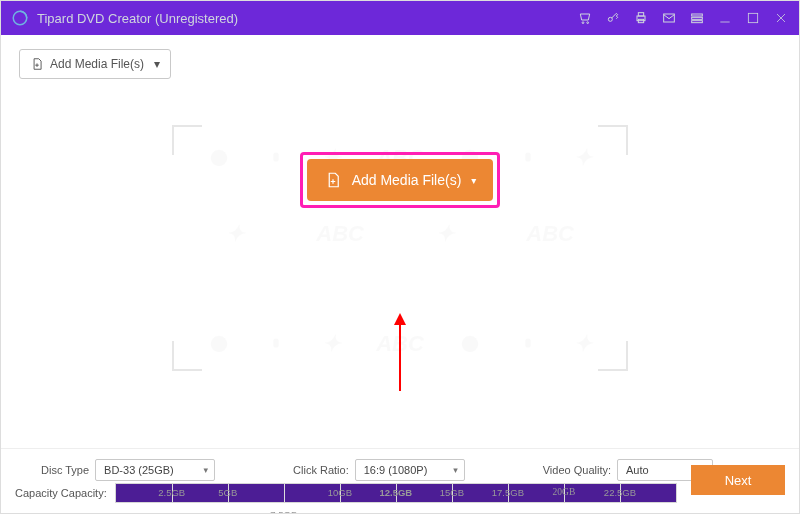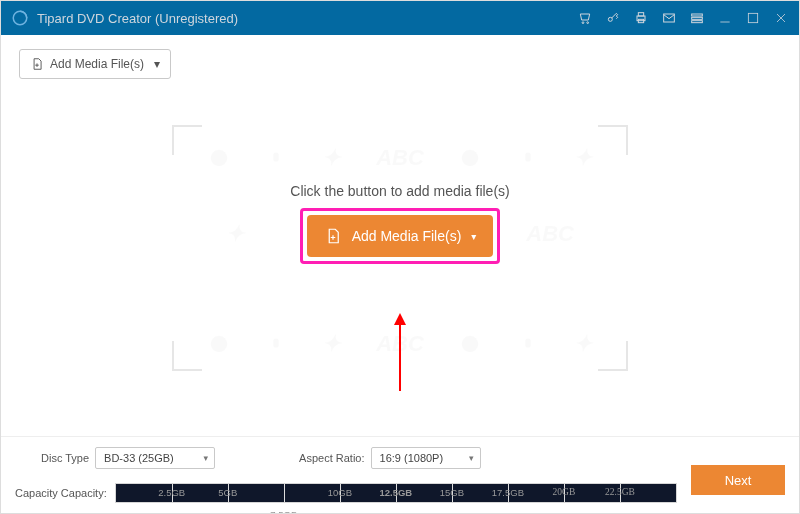--- a/index.html
+++ b/index.html
@@ -1,18 +1,18 @@
 <!DOCTYPE html>
 <html><head>
 <meta charset="utf-8">
 <style>
 * { box-sizing: border-box; margin: 0; padding: 0; font-family: "Segoe UI", Arial, sans-serif; }
 body { width: 800px; height: 514px; background: #fff; overflow: hidden; position: relative; border: 1px solid #ddd; }
 
-.titlebar { height: 34px; background: #0369a1; display: flex; align-items: center; padding: 0 10px; color: #cfd6dd; font-size: 13px; }
+.titlebar { height: 34px; background: #6d28d9; display: flex; align-items: center; padding: 0 10px; color: #cfd6dd; font-size: 13px; }
 .titlebar .logo { width: 18px; height: 18px; margin-right: 8px; }
 .titlebar .title { flex: 0 0 auto; }
 .titlebar .spacer { flex: 1; }
 .titlebar .ticon { width: 16px; height: 16px; margin-left: 12px; display: inline-flex; align-items: center; justify-content: center; cursor: pointer; }
 .titlebar .ticon svg { width: 16px; height: 16px; stroke: #cfd6dd; fill: none; stroke-width: 1.5; }
 .titlebar .ticon.window svg { stroke-width: 1.2; }
 
 .toolbar { padding: 14px 18px 0 18px; }
 .add-btn-small { height: 30px; border: 1px solid #c9c9c9; background: #fff; border-radius: 3px; display: inline-flex; align-items: center; padding: 0 10px; font-size: 12px; color: #555; cursor: pointer; gap: 6px; }
 .add-btn-small .chev { margin-left: 4px; }
@@ -34,28 +34,28 @@
 
 .prompt { position: relative; text-align: center; font-size: 14px; color: #555; margin-top: 40px; }
 .add-btn-big-wrap { position: relative; margin-top: 16px; }
 .highlight { position: absolute; top: -7px; left: -7px; right: -7px; bottom: -7px; border: 3px solid #ff1eb4; border-radius: 4px; pointer-events: none; }
 .add-btn-big { position: relative; height: 42px; width: 186px; background: #ec8733; border: none; border-radius: 4px; color: #fff; font-size: 14px; display: inline-flex; align-items: center; justify-content: center; gap: 10px; cursor: pointer; }
 .add-btn-big .chev { font-size: 10px; }
 
 .arrow { position: absolute; left: 50%; top: 312px; transform: translateX(-50%); }
 .arrow svg { width: 16px; height: 78px; }
 
-.bottombar { position: absolute; left: 0; right: 0; bottom: 0; height: 77px; border-top: 1px solid #eee; padding: 10px 12px 8px 14px; font-size: 11px; color: #555; display: flex; align-items: flex-start; gap: 24px; }
+.bottombar { position: absolute; left: 0; right: 0; bottom: 0; height: 65px; border-top: 1px solid #eee; padding: 10px 12px 8px 14px; font-size: 11px; color: #555; display: flex; align-items: flex-start; gap: 18px; }
 .bgroup { display: flex; align-items: center; gap: 6px; }
 .bgroup label { white-space: nowrap; }
 .select { height: 22px; min-width: 110px; border: 1px solid #c9c9c9; background: #fff; border-radius: 2px; display: inline-flex; align-items: center; padding: 0 22px 0 8px; position: relative; font-size: 11px; color: #444; cursor: pointer; }
 .select .chev { position: absolute; right: 6px; font-size: 9px; color: #777; }
 
 .capacity-wrap { position: absolute; left: 14px; right: 122px; bottom: 10px; display: flex; align-items: center; gap: 8px; }
-.ruler { flex: 1; height: 20px; border: 1px solid #d6d6d6; position: relative; background: #0f172a; }
+.ruler { flex: 1; height: 20px; border: 1px solid #d6d6d6; position: relative; background: #4c1d95; }
 .ruler .tick { position: absolute; top: 0; bottom: 0; width: 1px; background: #ddd; }
 .ruler .lab { position: absolute; top: 3px; font-size: 9.5px; color: #999; transform: translateX(-50%); }
 
 .next-btn { position: absolute; right: 14px; bottom: 18px; width: 94px; height: 30px; background: #ec8733; color: #fff; border: none; border-radius: 0; font-size: 13px; cursor: pointer; }
 
 svg.file-plus { stroke: currentColor; fill: none; stroke-width: 1.6; }
 </style>
 </head>
 <body>
 
@@ -170,21 +170,20 @@
         <span>ABC</span>
       <svg class="wicon" viewBox="0 0 24 24" fill="#bbb">
           <circle cx="12" cy="12" r="9"></circle>
         </svg>
       <svg class="wicon" viewBox="0 0 24 24" fill="#bbb">
           <rect x="9" y="6" width="6" height="10" rx="3"></rect>
         </svg>
       <span>✦</span>
     </div>
 
-    <div class="prompt">Click the button to add media file(s)</div>
     <div style="text-align:center">
       <div class="add-btn-big-wrap" style="display:inline-block;">
         <div class="highlight"></div>
         <button class="add-btn-big">
           <svg class="file-plus" width="18" height="18" viewBox="0 0 24 24" style="stroke:#fff">
               <path d="M7 3h8l4 4v14H7z"></path>
               <path d="M12 11v6M9 14h6"></path>
             </svg>
           <span>Add Media File(s)</span>
           <span class="chev">▾</span>
@@ -203,23 +202,30 @@
 
 <div class="bottombar">
   <div class="bgroup" style="margin-left:26px">
     <label>Disc Type</label>
     <div class="select" style="min-width:120px">
       <span>BD-33 (25GB)</span>
       <span class="chev">▾</span>
     </div>
   </div>
   <div class="bgroup" style="margin-left:60px">
-    <label>Aspect Ratio:</label>
+    <label>Click Ratio:</label>
     <div class="select" style="min-width:110px">
       <span>16:9 (1080P)</span>
+      <span class="chev">▾</span>
+    </div>
+  </div>
+  <div class="bgroup" style="margin-left:60px">
+    <label>Video Quality:</label>
+    <div class="select" style="min-width:96px">
+      <span>Auto</span>
       <span class="chev">▾</span>
     </div>
   </div>
 
   <div class="capacity-wrap">
     <label>Capacity Capacity:</label>
     <div class="ruler" id="ruler">
         <div class="tick" style="left: 10%;"></div>
         <div class="lab" style="left: 10%;">2.5GB</div>
         <div class="tick" style="left: 20%;"></div>
@@ -230,20 +236,20 @@
         <div class="lab" style="left: 40%;">10GB</div>
         <div class="tick" style="left: 50%;"></div>
         <div class="lab" style="left: 50%; font-weight: bold;">12.5GB</div>
         <div class="tick" style="left: 60%;"></div>
         <div class="lab" style="left: 60%;">15GB</div>
         <div class="tick" style="left: 70%;"></div>
         <div class="lab" style="left: 70%;">17.5GB</div>
         <div class="tick" style="left: 80%;"></div>
         <div class="lab" style="left: 80%; font-family: Liberation Serif, serif;">20GB</div>
         <div class="tick" style="left: 90%;"></div>
-        <div class="lab" style="left: 90%; font-family: Liberation Serif, serif;">22.5GB</div>
+        <div class="lab" style="left: 90%;">22.5GB</div>
       </div>
   </div>
 
   <button class="next-btn">
     <span>Next</span>
   </button>
 </div>
 
 </body></html>

